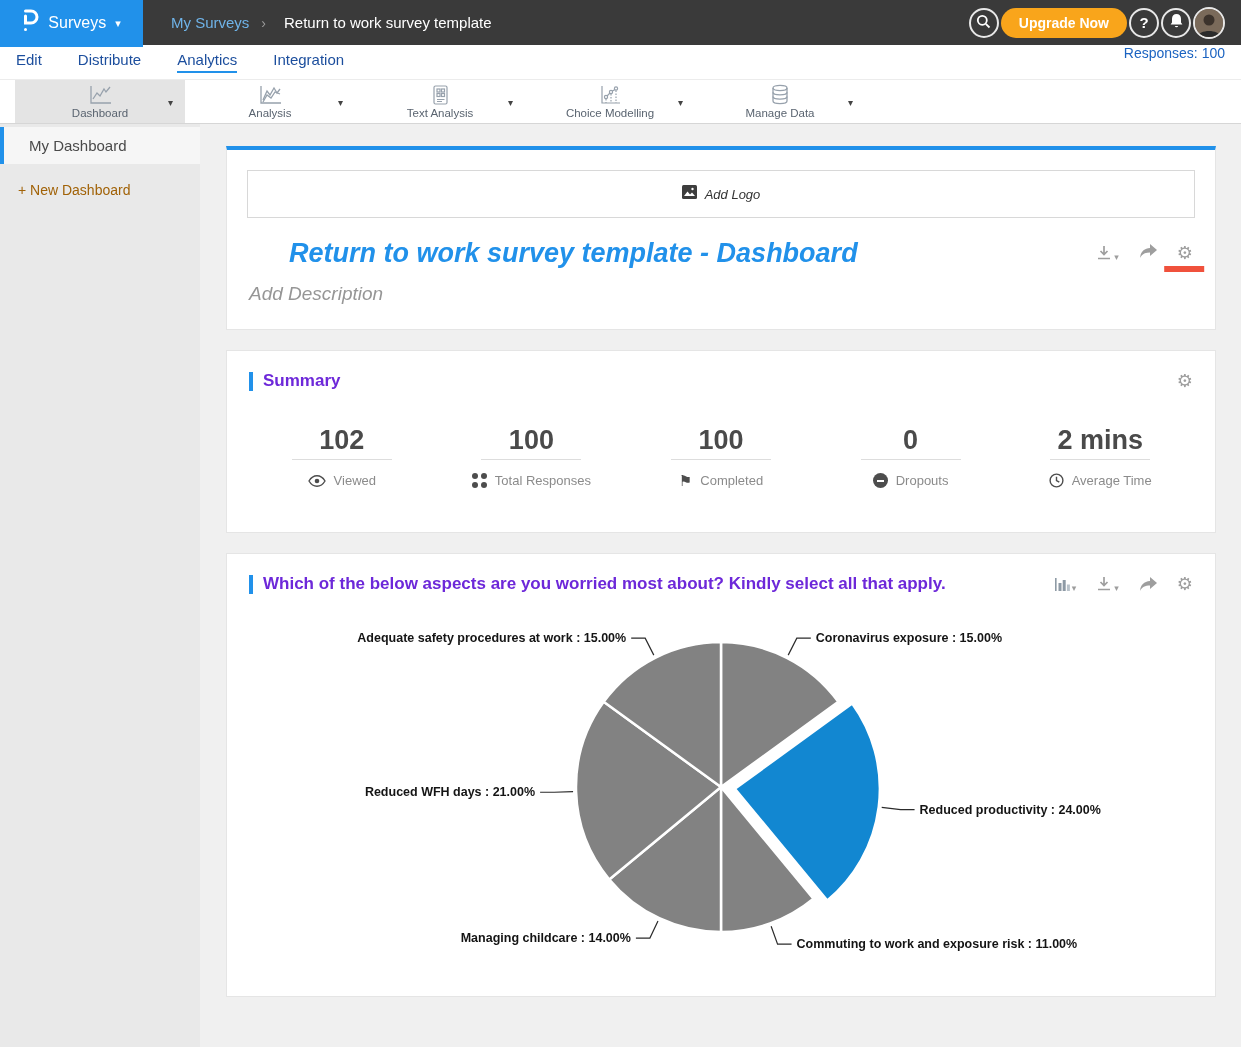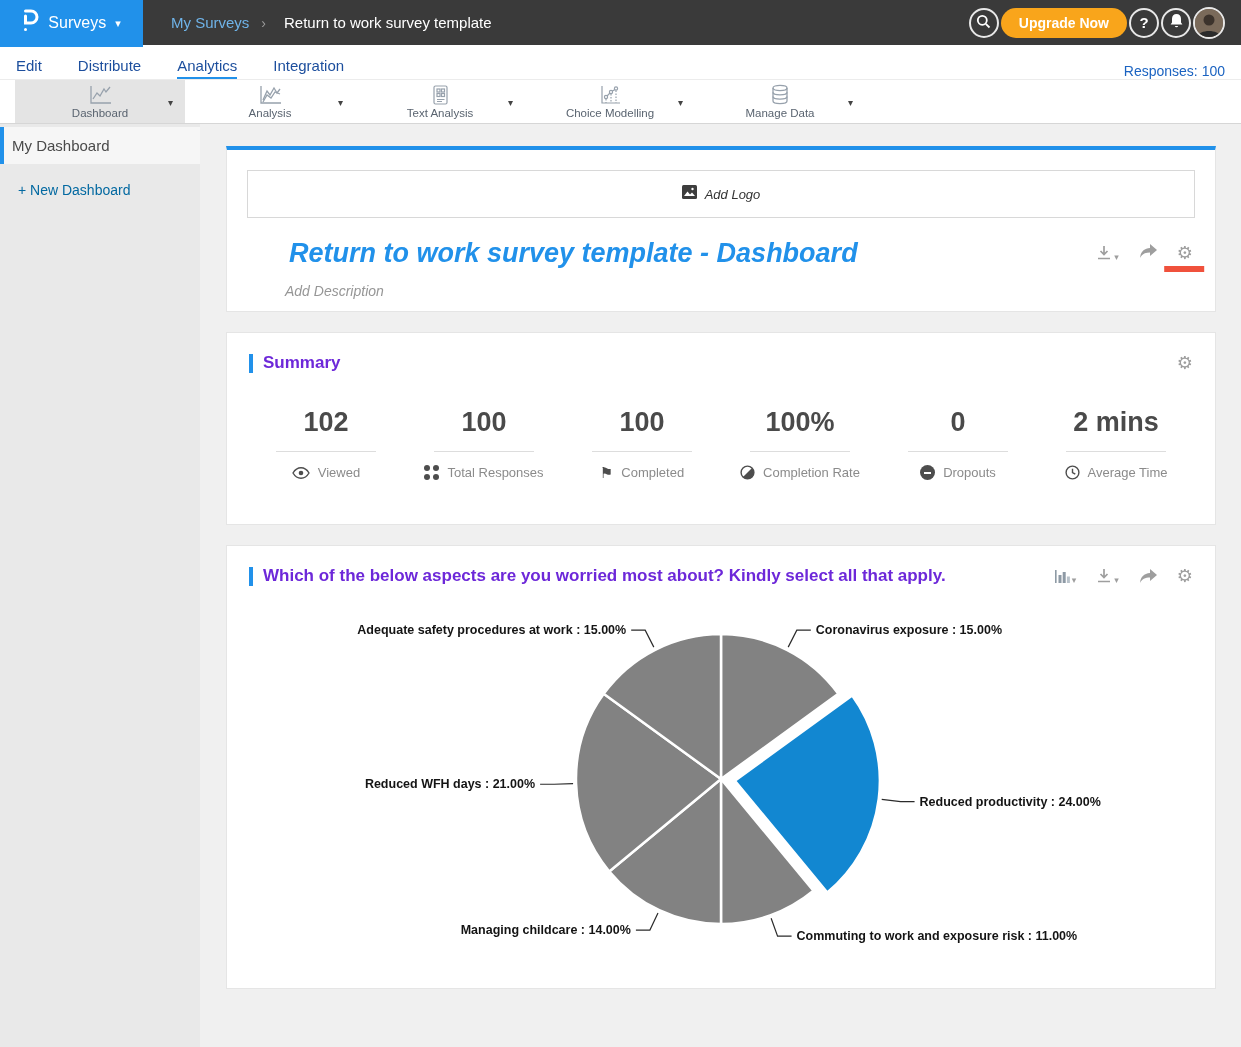--- a/index.html
+++ b/index.html
@@ -18,21 +18,21 @@
   .topbar-right { margin-left:auto; display:flex; align-items:center; gap:2px; padding-right:16px; }
   .circle-btn { width:30px; height:30px; border:2px solid #e8e8e8; border-radius:50%;
     display:flex; align-items:center; justify-content:center; color:#fff; font-size:15px;
     font-weight:bold; cursor:pointer; background:transparent; }
   .upgrade-btn { background:#f9a51b; color:#fff; border:none; border-radius:15px; height:30px;
     padding:0 18px; font-size:14px; font-weight:bold; cursor:pointer; }
   .avatar { width:32px; height:32px; border-radius:50%; background:#6d6258; overflow:hidden;
     border:2px solid #e8e8e8; cursor:pointer; }
 
   
-  .navrow { height:35px; background:#fff; display:flex; align-items:flex-end; padding:0 16px;
+  .navrow { height:35px; background:#fff; display:flex; align-items:flex-start; padding:0 16px;
     border-bottom:1px solid #ececec; }
   .nav-tab { color:#1c4e9d; font-size:15px; margin-right:36px; padding:6px 0 3px; cursor:pointer;
     border-bottom:2px solid transparent; }
   .nav-tab.active { border-bottom-color:#2191ea; }
   .responses { margin-left:auto; color:#1b63c1; font-size:14px; }
 
   
   .toolbar { height:44px; background:#fff; border-bottom:1px solid #d6d6d6; display:flex;
     padding-left:15px; }
   .tool-group { width:170px; height:100%; position:relative; display:flex; align-items:center;
@@ -41,51 +41,51 @@
   .tool-center { display:flex; flex-direction:column; align-items:center; gap:1px; }
   .tool-label { font-size:11.5px; color:#5a6470; }
   .tool-caret { position:absolute; right:12px; top:50%; transform:translateY(-50%);
     color:#444; font-size:10px; }
   .tool-icon svg { display:block; }
 
   
   .lower { display:flex; height:923px; }
   .sidebar { width:200px; background:#e9e9e9; flex:none; }
   .side-item { height:37px; background:#f6f6f6; border-left:4px solid #2191ea; display:flex;
-    align-items:center; padding-left:8px; color:#4a4a4a; font-size:15px; margin-top:3px; cursor:pointer; }
-  .new-dash { color:#0369a1; font-size:14px; padding:18px 0 0 18px; cursor:pointer; }
+    align-items:center; padding-left:25px; color:#4a4a4a; font-size:15px; margin-top:3px; cursor:pointer; }
+  .new-dash { color:#a16207; font-size:14px; padding:18px 0 0 18px; cursor:pointer; }
   .main { flex:1; padding:22px 25px 0 26px; overflow:hidden; background:#f0f0f0; }
 
   .card { background:#fff; border:1px solid #e5e5e5; margin-bottom:20px; }
   .card-top-blue { border-top:4px solid #2191ea;font-style:italic; }
 
   
   .addlogo-box { margin:20px 20px 0; height:48px; border:1px solid #d8d8d8; display:flex;
     align-items:center; justify-content:center; gap:8px; cursor:pointer; }
   .addlogo-label { color:#333; font-size:13px; }
   .title-row { display:flex; align-items:flex-start; padding:20px 22px 0;margin-left:40px; }
   .dash-title { color:#2191ea; font-size:27px; font-weight:600; flex:1; }
   .title-icons { display:flex; align-items:flex-start; gap:20px; padding-top:6px; }
   .icon-btn { color:#9e9e9e; cursor:pointer; position:relative; display:inline-flex; align-items:center; }
   .gear-glyph { font-size:18px; line-height:1; }
   .mini-caret { font-size:9px; color:#9e9e9e; margin-left:2px; margin-top:8px; }
   .red-underline { position:absolute; left:50%; transform:translateX(-52%); top:22px; width:40px;
     height:6px; background:#f0513c; }
-  .add-desc { color:#969696; font-size:14px; padding:14px 22px 12px; cursor:pointer;margin-left:36px; }
+  .add-desc { color:#969696; font-size:19px; padding:14px 22px 24px; cursor:pointer; }
 
   
   .sect-head { display:flex; align-items:center; padding:20px 22px 0; }
   .accent { width:4px; height:19px; background:#2191ea; margin-right:10px; flex:none; }
   .sect-title { color:#6d28d9; font-size:17px; font-weight:bold; flex:1; }
   .sect-icons { display:flex; align-items:center; gap:20px; }
 
   
   .stats-row { display:flex; padding:34px 20px 40px; }
   .stat { flex:1; text-align:center; }
-  .stat-value { font-size:27px; font-weight:bold; color:#4a4a4a; padding-bottom:13px;
+  .stat-value { font-size:27px; font-weight:bold; color:#4a4a4a; padding-bottom:3px;
     border-bottom:1px solid #ddd; width:100px; margin:0 auto; }
   .stat-label { margin-top:13px; display:inline-flex; align-items:center; gap:8px;
     color:#8b8b8b; font-size:13px;justify-content:space-between; }
   .stat-label svg { display:block; }
   .dots4 { display:grid; grid-template-columns:6px 6px; grid-gap:3px; }
   .dots4 span { width:6px; height:6px; border-radius:50%; background:#4d4d4d; }
   .flag-glyph { font-size:15px; color:#4d4d4d; line-height:1; }
   .minus-circle { width:15px; height:15px; border-radius:50%; background:#4d4d4d; display:flex;
     align-items:center; justify-content:center; }
   .minus-circle i { width:7px; height:2px; background:#fff; }
@@ -307,32 +307,20 @@
                 <span></span>
               </span>
             <span>Total Responses</span>
           </div>
         </div>
         <div class="stat">
           <div class="stat-value">100</div>
           <div class="stat-label">
             <span class="flag-glyph">⚑</span>
             <span>Completed</span>
-          </div>
-        </div>
-        <div class="stat">
-          <div class="stat-value">100%</div>
-          <div class="stat-label">
-            <span>
-              <svg width="15" height="15" viewBox="0 0 15 15">
-                <circle cx="7.5" cy="7.5" r="6.4" fill="none" stroke="#4d4d4d" stroke-width="1.4"></circle>
-                <path d="M7.5 1.1 A6.4 6.4 0 0 1 7.5 13.9 Z" fill="#4d4d4d" transform="rotate(45 7.5 7.5)"></path>
-              </svg>
-            </span>
-            <span>Completion Rate</span>
           </div>
         </div>
         <div class="stat">
           <div class="stat-value">0</div>
           <div class="stat-label">
             <span class="minus-circle">
                 <i></i>
               </span>
             <span>Dropouts</span>
           </div>

